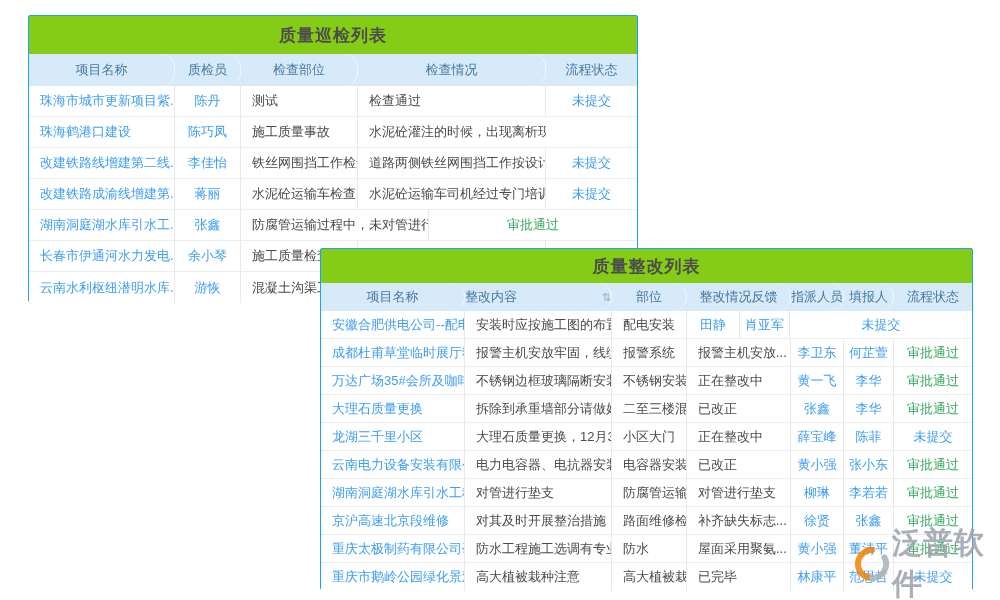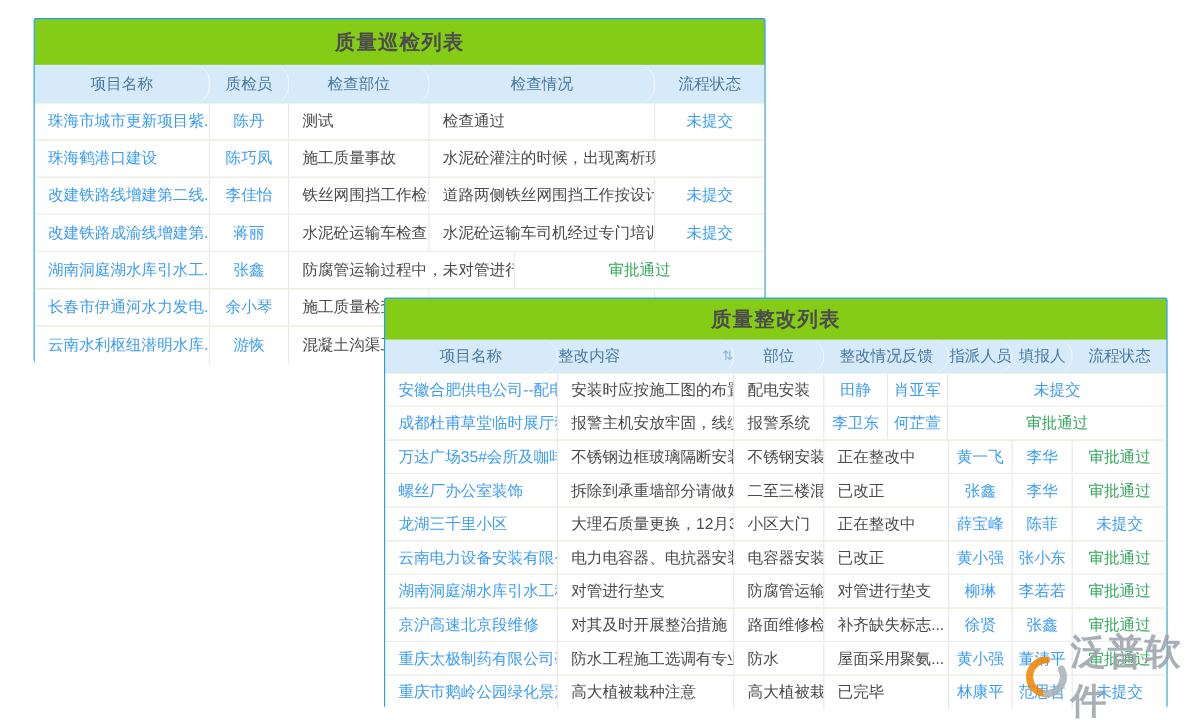--- a/index.html
+++ b/index.html
@@ -136,35 +136,36 @@
         <div class="cell c1 left dark">安装时应按施工图的布置，将...</div>
         <div class="cell c2 left dark">配电安装</div>
         <div class="cell c4 center blue">田静</div>
         <div class="cell c5 center blue">肖亚军</div>
         <div class="cell c6 center st-blue">未提交</div>
       </div>
       <div class="trow">
         <div class="cell c0 left blue">成都杜甫草堂临时展厅独立展...</div>
         <div class="cell c1 left dark">报警主机安放牢固，线缆连接...</div>
         <div class="cell c2 left dark">报警系统</div>
+        <div class="cell c3 left dark">报警主机安放...</div>
         <div class="cell c4 center blue">李卫东</div>
         <div class="cell c5 center blue">何芷萱</div>
         <div class="cell c6 center st-green">审批通过</div>
       </div>
       <div class="trow">
         <div class="cell c0 left blue">万达广场35#会所及咖啡厅空...</div>
         <div class="cell c1 left dark">不锈钢边框玻璃隔断安装不牢...</div>
         <div class="cell c2 left dark">不锈钢安装...</div>
         <div class="cell c3 left dark">正在整改中</div>
         <div class="cell c4 center blue">黄一飞</div>
         <div class="cell c5 center blue">李华</div>
         <div class="cell c6 center st-green">审批通过</div>
       </div>
       <div class="trow">
-        <div class="cell c0 left blue">螺丝厂办公室装饰</div>
+        <div class="cell c0 left blue">大理石质量更换</div>
         <div class="cell c1 left dark">拆除到承重墙部分请做好加固...</div>
         <div class="cell c2 left dark">二至三楼混...</div>
         <div class="cell c3 left dark">已改正</div>
         <div class="cell c4 center blue">张鑫</div>
         <div class="cell c5 center blue">李华</div>
         <div class="cell c6 center st-green">审批通过</div>
       </div>
       <div class="trow">
         <div class="cell c0 left blue">龙湖三千里小区</div>
         <div class="cell c1 left dark">大理石质量更换，12月31日之...</div>

